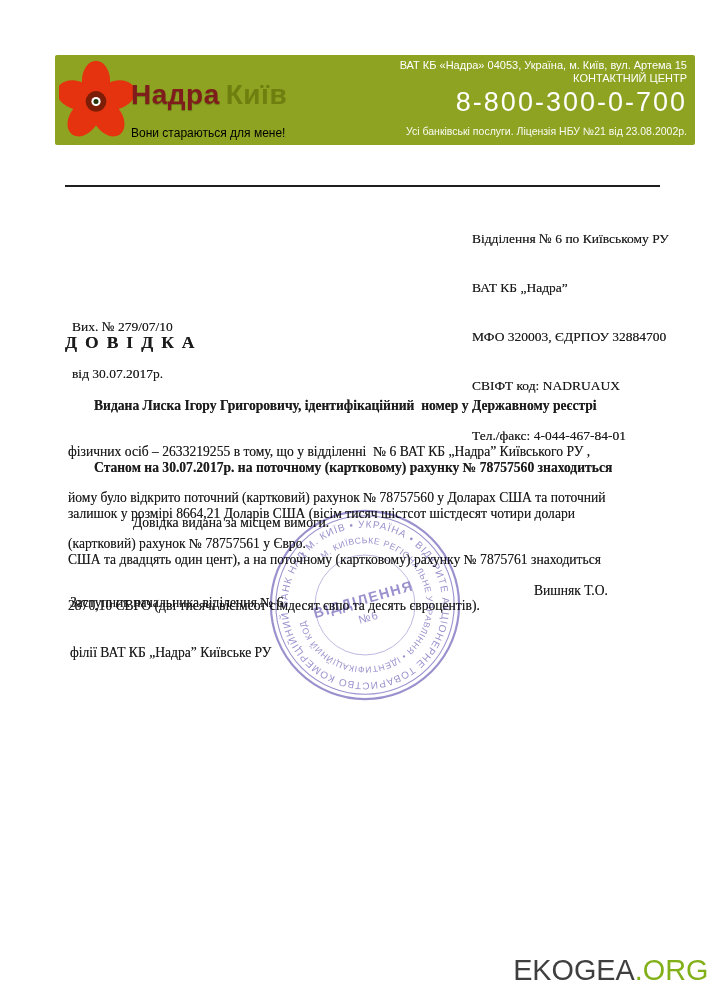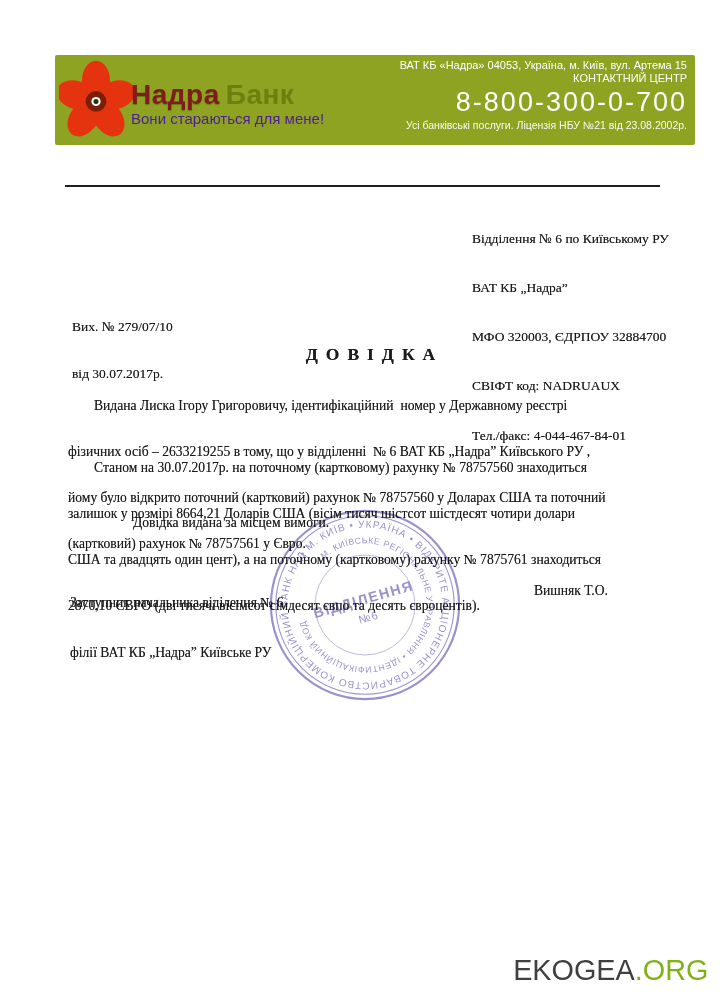--- a/index.html
+++ b/index.html
@@ -11,44 +11,44 @@
   .banner{
     position:absolute;left:55px;top:55px;width:640px;height:90px;
     background:#8ea321;border-radius:2px;
     font-family:"Liberation Sans", sans-serif;
   }
   .flower{position:absolute;left:4px;top:4px;width:74px;height:82px;}
   .brand{position:absolute;left:76px;top:26px;}
   .brand-name{font-size:28px;font-weight:bold;letter-spacing:.5px;line-height:28px;}
   .brand-name .nadra{color:#7f1d1d;text-shadow:0 1px 1px rgba(60,70,10,.45);}
   .brand-name .bank{color:#6e7e0f;margin-left:6px;}
-  .tagline{margin-top:1px;font-size:15px;color:#4c1d95;}
+  .tagline{margin-top:17px;font-size:12px;color:#000000;}
   .hdr-right{position:absolute;right:8px;top:4px;text-align:right;color:#ffffff;}
   .hdr-addr{font-size:11px;line-height:13px;}
   .hdr-cc{font-size:11px;line-height:13px;}
   .hdr-phone{font-size:27px;letter-spacing:2px;line-height:32px;margin-top:1px;font-weight:400;}
-  .hdr-lic{font-size:10.5px;margin-top:1px;color:rgba(255,255,255,.95);}
+  .hdr-lic{font-size:10.5px;margin-top:7px;color:rgba(255,255,255,.95);}
   
   .rule{position:absolute;left:65px;top:185px;width:595px;border-top:2px solid #1f1f1f;}
   
   .branch-info{position:absolute;left:472px;top:198px;font-size:13.5px;line-height:16.4px;white-space:pre;
     text-shadow:0 0 .5px rgba(20,20,20,.6);}
   
   .ref{position:absolute;left:72px;top:288px;font-size:13.5px;line-height:15.5px;white-space:pre;
     text-shadow:0 0 .5px rgba(20,20,20,.6);}
   
-  .doc-title{position:absolute;left:65px;top:332px;width:595px;margin:12px;text-align:center;
+  .doc-title{position:absolute;left:65px;top:332px;width:595px;margin:0;
     font-size:17.5px;font-weight:bold;letter-spacing:8px;
     text-shadow:0 0 .5px rgba(20,20,20,.7);}
   
   .para{position:absolute;left:68px;font-size:13.6px;line-height:15.4px;white-space:pre;
     text-shadow:0 0 .5px rgba(20,20,20,.6);}
   .p1{top:367px;}
   .p2{top:429px;}
-  .para .indent{padding-left:26px;}
+  .para .indent{padding-left:26px;font-weight:bold;}
   .issued{position:absolute;left:133px;top:515px;font-size:13.6px;
     text-shadow:0 0 .5px rgba(20,20,20,.6);}
   
   .sig-left{position:absolute;left:70px;top:562px;font-size:13.6px;line-height:16.5px;white-space:pre;
     text-shadow:0 0 .5px rgba(20,20,20,.6);}
   .sig-name{position:absolute;left:534px;top:583px;font-size:13.6px;
     text-shadow:0 0 .5px rgba(20,20,20,.6);}
   
   .stamp{position:absolute;left:267px;top:507px;width:196px;height:196px;
     opacity:.82;filter:blur(.35px);mix-blend-mode:multiply;}
@@ -71,21 +71,21 @@
           <ellipse cx="50" cy="28" rx="19" ry="27" transform="rotate(216 50 56)"></ellipse>
           <ellipse cx="50" cy="28" rx="19" ry="27" transform="rotate(288 50 56)"></ellipse>
         </g>
         <circle cx="50" cy="56" r="14" fill="#7c1d07"></circle>
         <circle cx="50" cy="56" r="6.2" fill="#ffffff"></circle>
         <circle cx="50" cy="56" r="3.4" fill="#223309"></circle>
       </g>
     </svg>
     <div class="brand">
       <div class="brand-name">
-        <span class="nadra">Надра</span><span class="bank">Банк</span>
+        <span class="nadra">Надра</span><span class="bank">Київ</span>
       </div>
       <div class="tagline">Вони стараються для мене!</div>
     </div>
     <div class="hdr-right">
       <div class="hdr-addr">ВАТ КБ «Надра» 04053, Україна, м. Київ, вул. Артема 15</div>
       <div class="hdr-cc">КОНТАКТНИЙ ЦЕНТР</div>
       <div class="hdr-phone">8-800-300-0-700</div>
       <div class="hdr-lic">Усі банківські послуги. Ліцензія НБУ №21 від 23.08.2002р.</div>
     </div>
   </header>

